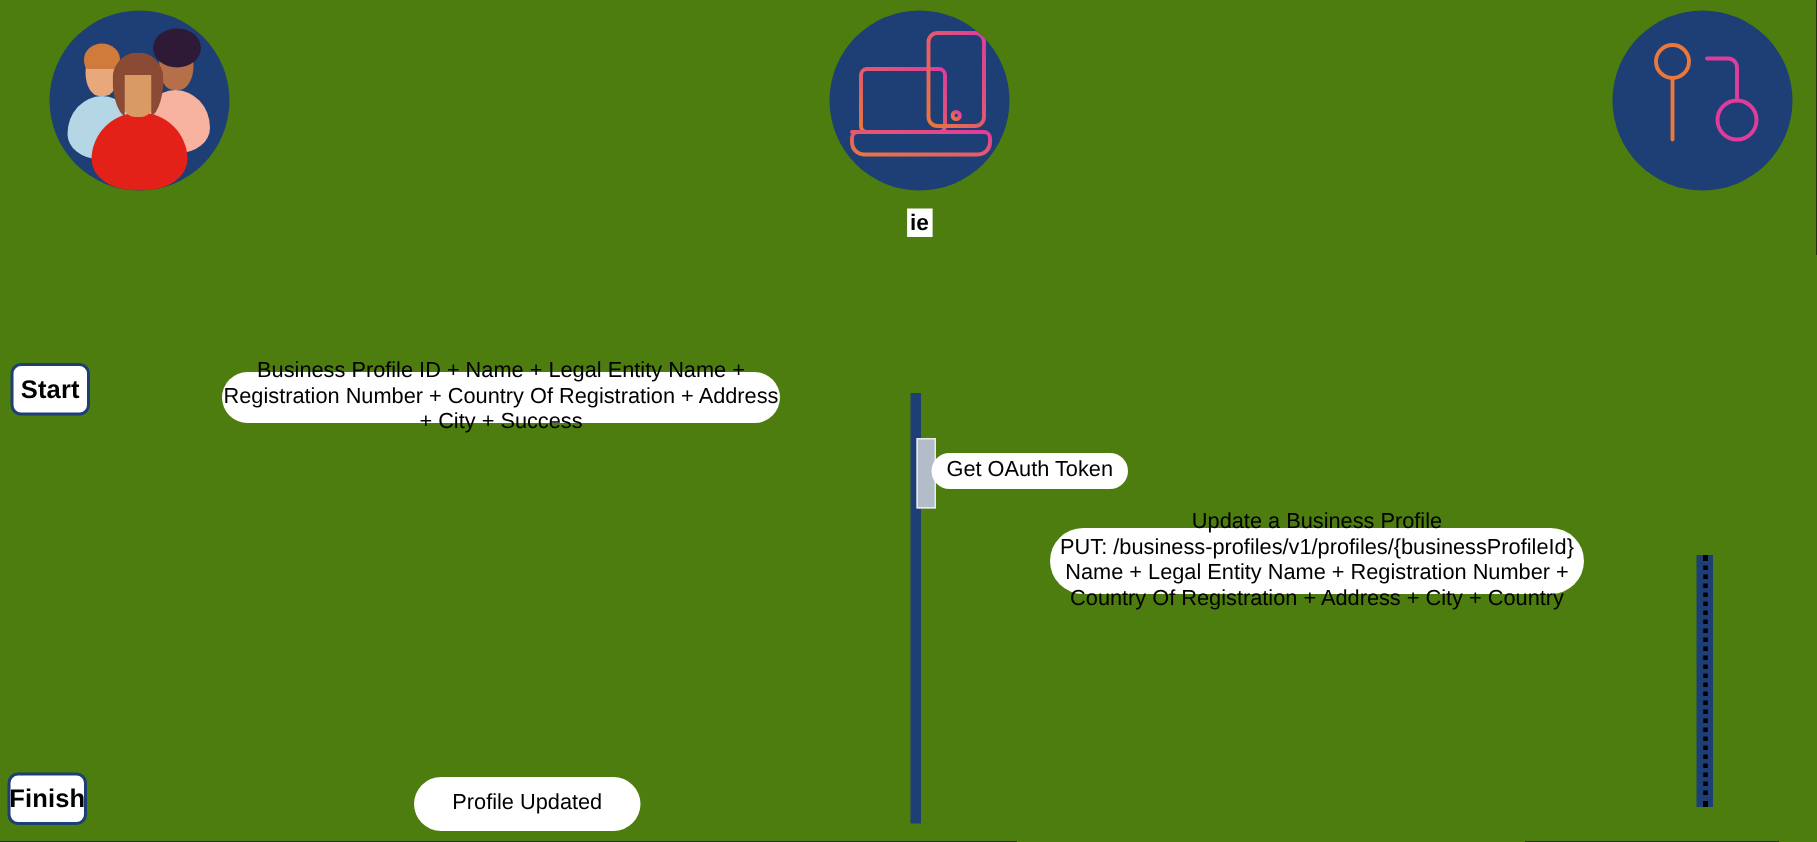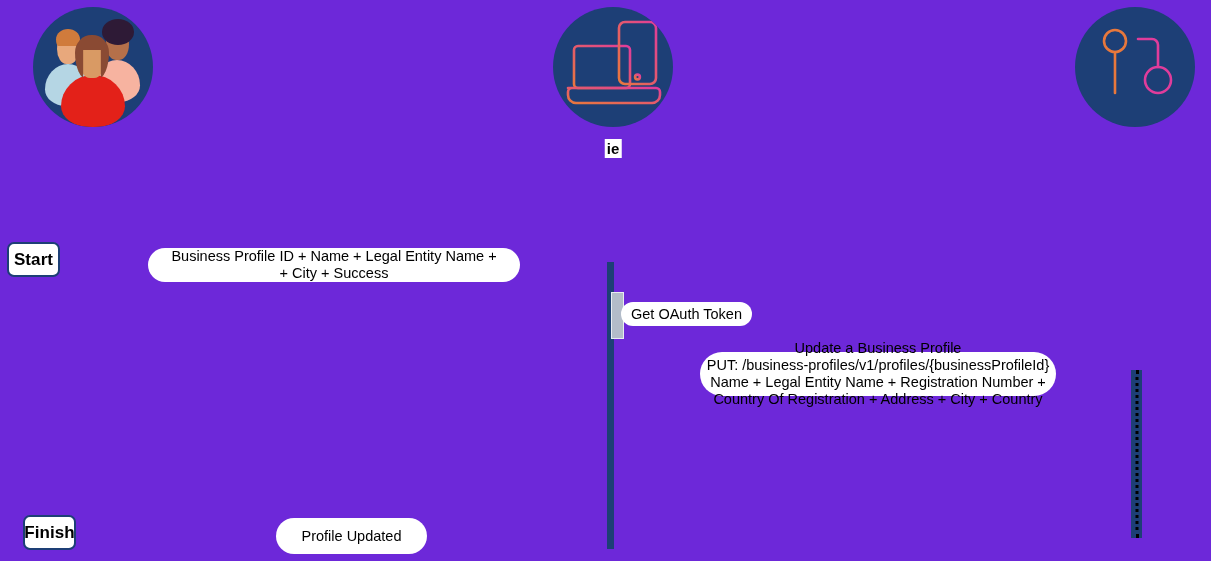--- a/index.html
+++ b/index.html
@@ -15,21 +15,21 @@
     font-family: "Liberation Sans", sans-serif;
     -webkit-font-smoothing: antialiased;
   }
 
   .canvas {
     position: absolute;
     left: 0;
     top: 0;
     width: 1211px;
     height: 561px;
-    background: #6d28d9;
+    background: #4d7c0f;
   }
 
   
   .actor {
     position: absolute;
   }
   .actor-circle {
     position: absolute;
     left: 0;
     top: 0;
@@ -192,27 +192,28 @@
   <div class="lifeline" style="left:607px; top:262px; width:7px; height:287px;"></div>
 
   <div class="activation" style="left:611px; top:292px; width:13px; height:47px;"></div>
 
   <div class="lifeline lifeline-dotted" style="left:1131px; top:370px; width:11px; height:168px;"></div>
 
   <div class="terminator" style="left:7px; top:242px; width:53px; height:35px;">
     <span>Start</span>
   </div>
 
-  <div class="terminator" style="left:23px; top:515px; width:53px; height:35px;">
+  <div class="terminator" style="left:5px; top:515px; width:53px; height:35px;">
     <span>Finish</span>
   </div>
 
   <div class="pill" style="left:148px; top:248px; width:372px; height:34px;">
     <div class="pill-text">
       <span class="ln">Business Profile ID + Name + Legal Entity Name +</span>
+      <span class="ln">Registration Number + Country Of Registration + Address</span>
       <span class="ln">+ City + Success</span>
     </div>
   </div>
 
   <div class="pill" style="left:621px; top:302px; width:131px; height:24px;">
     <div class="pill-text">
       <span class="ln">Get OAuth Token</span>
     </div>
   </div>
 

